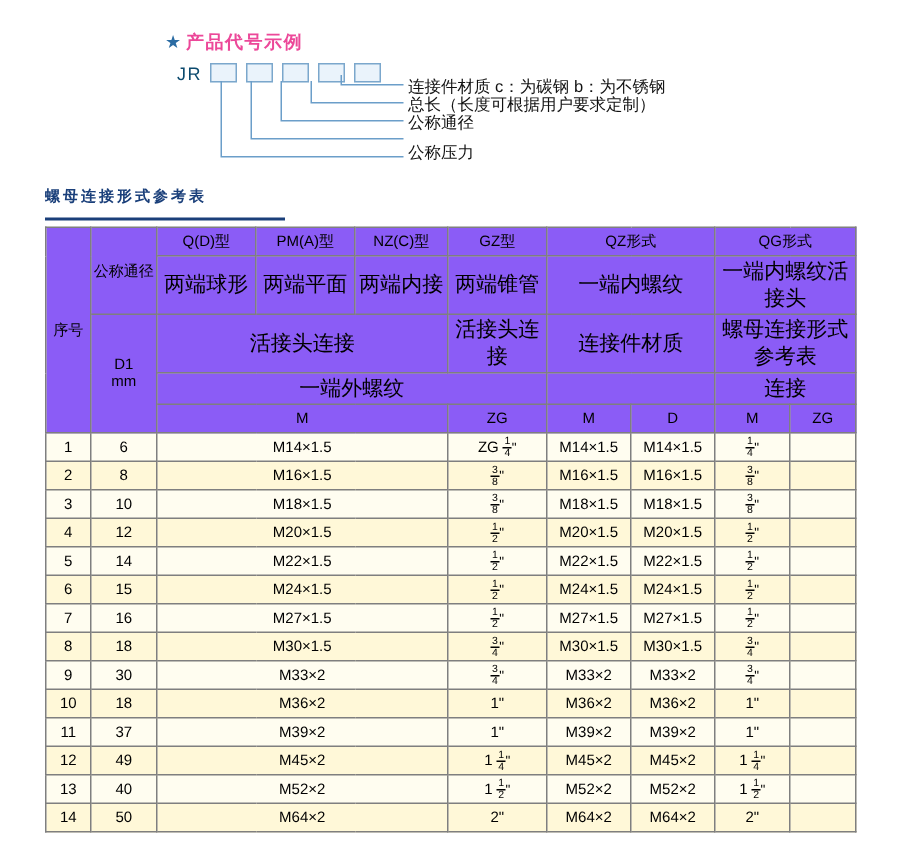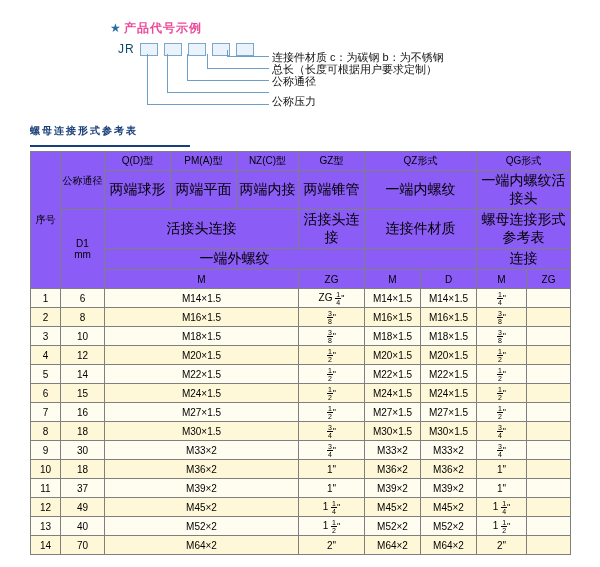--- a/index.html
+++ b/index.html
@@ -298,21 +298,21 @@
         <td class="dn">40</td>
         <td colspan="3">M52×2</td>
         <td><span class="mix">1&nbsp;<span class="frac"><span class="num">1</span><span class="den">2</span></span><span class="qt">"</span></span></td>
         <td>M52×2</td>
         <td>M52×2</td>
         <td><span class="mix">1&nbsp;<span class="frac"><span class="num">1</span><span class="den">2</span></span><span class="qt">"</span></span></td>
         <td></td>
       </tr>
       <tr class="row-b">
         <td class="seq">14</td>
-        <td class="dn">70</td>
+        <td class="dn">50</td>
         <td colspan="3">M64×2</td>
         <td>2"</td>
         <td>M64×2</td>
         <td>M64×2</td>
         <td>2"</td>
         <td></td>
       </tr>
     </tbody>
 </table>
 

